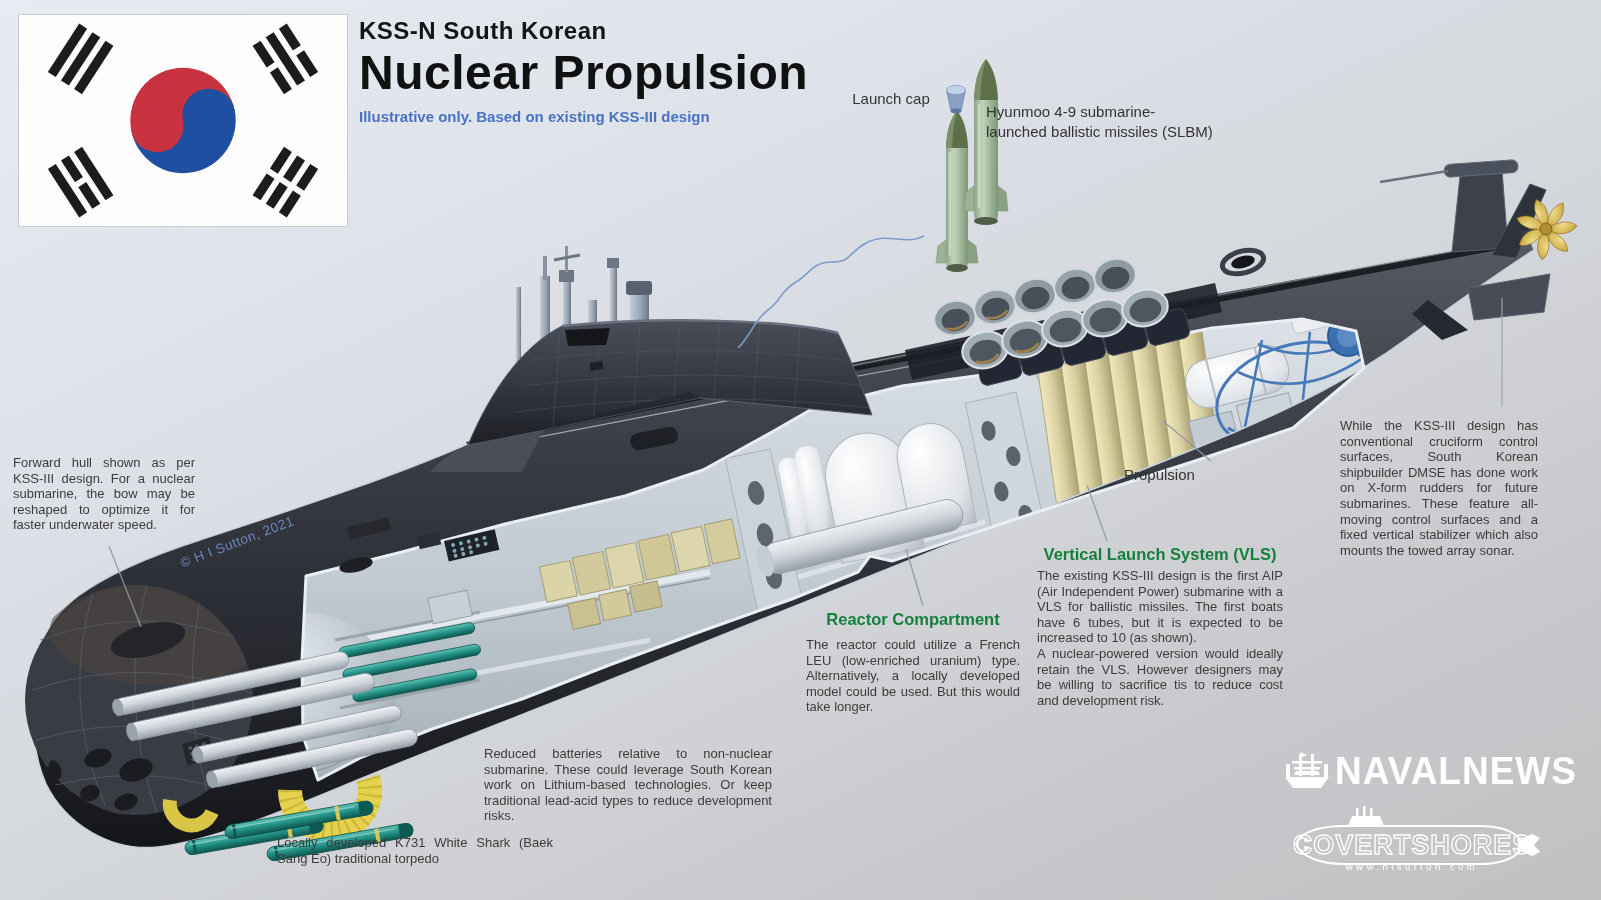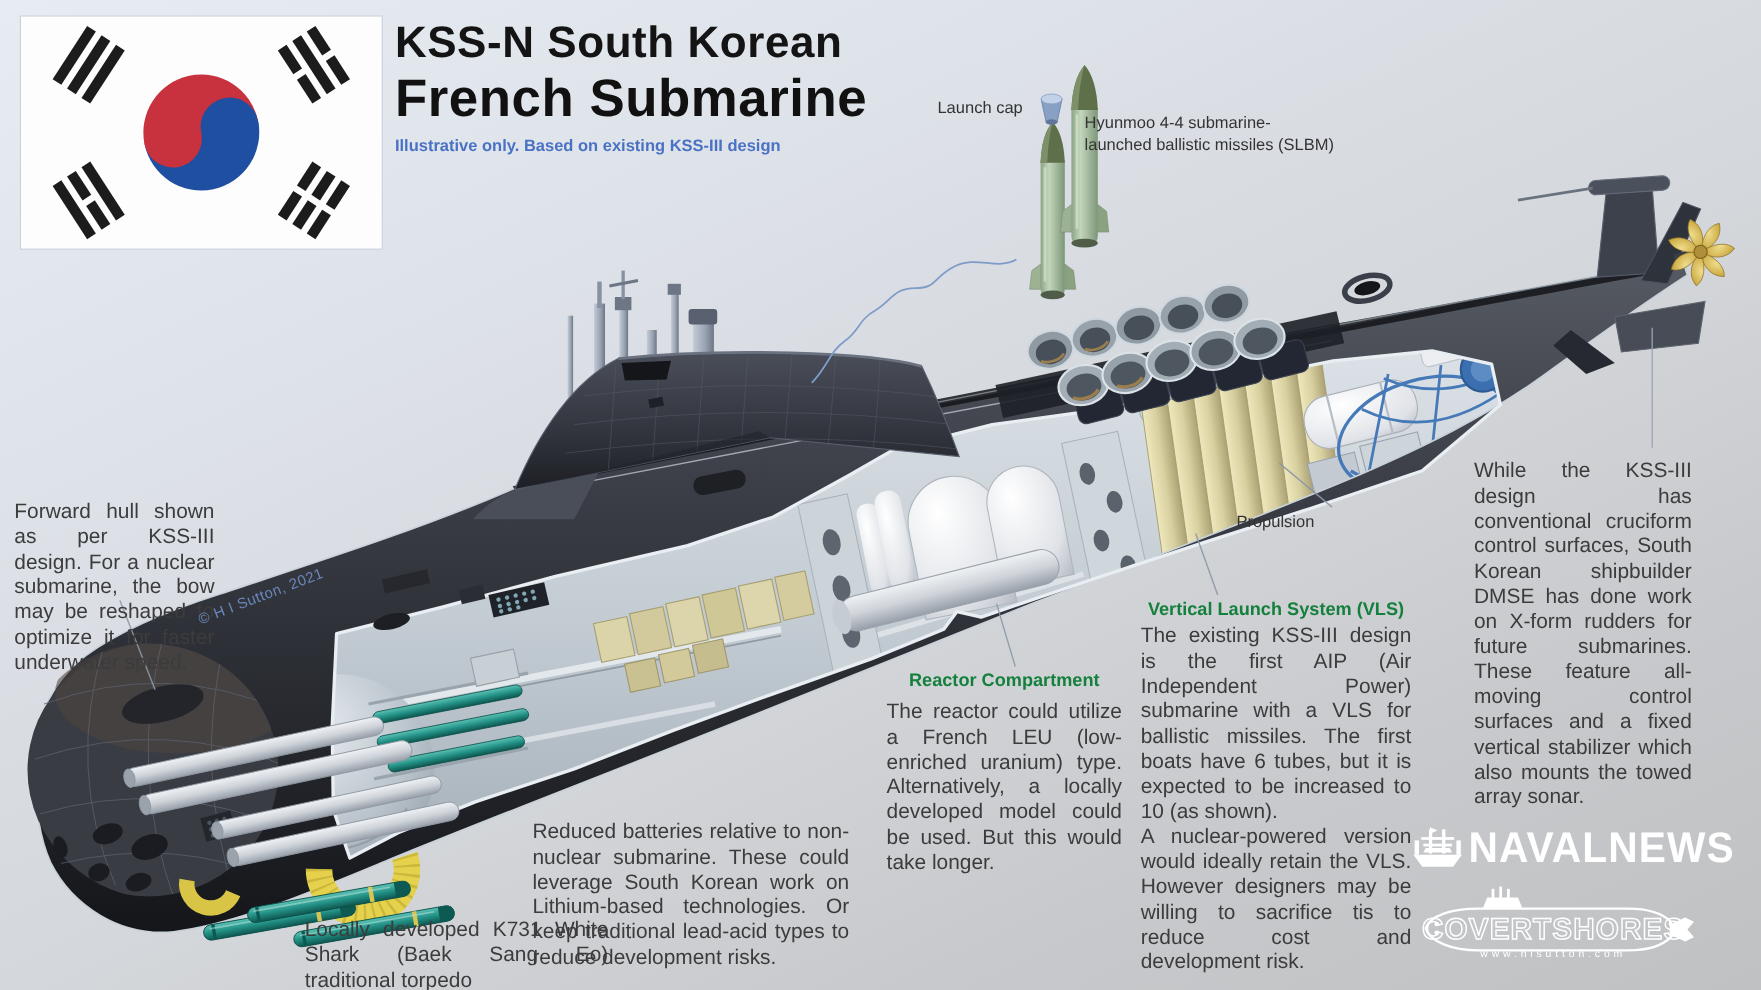--- a/index.html
+++ b/index.html
@@ -5,24 +5,24 @@
   html,body{margin:0;padding:0;}
   body{
     width:1601px;height:900px;overflow:hidden;position:relative;
     background:linear-gradient(155deg,#e7ebf2 0%,#dde1e8 30%,#d4d7db 55%,#c8c9cc 78%,#c0c1c3 100%);
     font-family:"Liberation Sans",sans-serif;color:#3c3c3c;
   }
   .abs{position:absolute;}
   #art{position:absolute;left:0;top:0;width:1601px;height:900px;}
   .flag-panel{left:18px;top:14px;width:330px;height:213px;background:#fdfdfd;border:1px solid #c6cdd8;box-sizing:border-box;}
   .title-block{left:359px;top:18px;line-height:1.05;}
-  .title-1{font-size:40px;font-weight:bold;color:#141414;letter-spacing:.5px;}
+  .title-1{font-size:24px;font-weight:bold;color:#141414;letter-spacing:.5px;}
   .title-2{font-size:48px;font-weight:bold;color:#111;margin-top:5px;letter-spacing:.5px;}
   .subtitle{font-size:15px;font-weight:bold;color:#4a72c4;margin-top:10px;}
-  .note{font-size:19px;line-height:1.2;text-align:justify;color:#3c3c3c;}
+  .note{font-size:13px;line-height:1.2;text-align:justify;color:#3c3c3c;}
   .label{font-size:15px;color:#333;}
   .sec-head{font-size:16.5px;font-weight:bold;color:#15803d;text-align:center;}
   .prewrap{white-space:pre-line;}
   .copyright{font-size:13.5px;color:#6b86bb;transform:rotate(-21deg);transform-origin:left center;letter-spacing:.5px;white-space:nowrap;}
   .brand-row{left:1284px;top:750px;display:flex;align-items:center;gap:5px;}
   .brand-text{font-size:37px;font-weight:bold;color:#fff;letter-spacing:1px;transform:scaleY(1.05);}
 </style>
 </head>
 <body>
 
@@ -556,26 +556,26 @@
           <rect x="3" y="-4.75" width="26" height="9.5"></rect>
         <rect x="-29" y="11" width="26" height="9.5"></rect>
           <rect x="3" y="11" width="26" height="9.5"></rect>
       </g>
     </g>
   </svg>
 </div>
 
 <div class="abs title-block">
   <div class="title-1">KSS-N South Korean</div>
-  <div class="title-2">French Submarine</div>
+  <div class="title-2">Nuclear Propulsion</div>
   <div class="subtitle">Illustrative only. Based on existing KSS-III design</div>
 </div>
 
 <div class="abs label" style="left:848px;top:90px;width:86px;text-align:center;">Launch cap</div>
-<div class="abs label prewrap" style="left:986px;top:102px;width:240px;line-height:1.35;">Hyunmoo 4-4 submarine-
+<div class="abs label prewrap" style="left:986px;top:102px;width:240px;line-height:1.35;">Hyunmoo 4-9 submarine-
 launched ballistic missiles (SLBM)</div>
 <div class="abs note" style="left:13px;top:455px;width:182px;">Forward hull shown as per KSS-III design. For a nuclear submarine, the bow may be reshaped to optimize it for faster underwater speed.</div>
 <div class="abs copyright" style="left:181px;top:556px;">© H I Sutton, 2021</div>
 <div class="abs label" style="left:1124px;top:466px;">Propulsion</div>
 <div class="abs note" style="left:1340px;top:418px;width:198px;">While the KSS-III design has conventional cruciform control surfaces, South Korean shipbuilder DMSE has done work on X-form rudders for future submarines. These feature all-moving control surfaces and a fixed vertical stabilizer which also mounts the towed array sonar.</div>
 <div class="abs sec-head" style="left:806px;top:610px;width:214px;">Reactor Compartment</div>
 <div class="abs note" style="left:806px;top:637px;width:214px;">The reactor could utilize a French LEU (low-enriched uranium) type. Alternatively, a locally developed model could be used. But this would take longer.</div>
 <div class="abs sec-head" style="left:1036px;top:545px;width:248px;">Vertical Launch System (VLS)</div>
 <div class="abs note prewrap" style="left:1037px;top:568px;width:246px;">The existing KSS-III design is the first AIP (Air Independent Power) submarine with a VLS for ballistic missiles.  The first boats have 6 tubes, but it is expected to be increased to 10 (as shown).
 A nuclear-powered version would ideally retain the VLS. However designers may be willing to sacrifice tis to reduce cost and development risk.</div>

